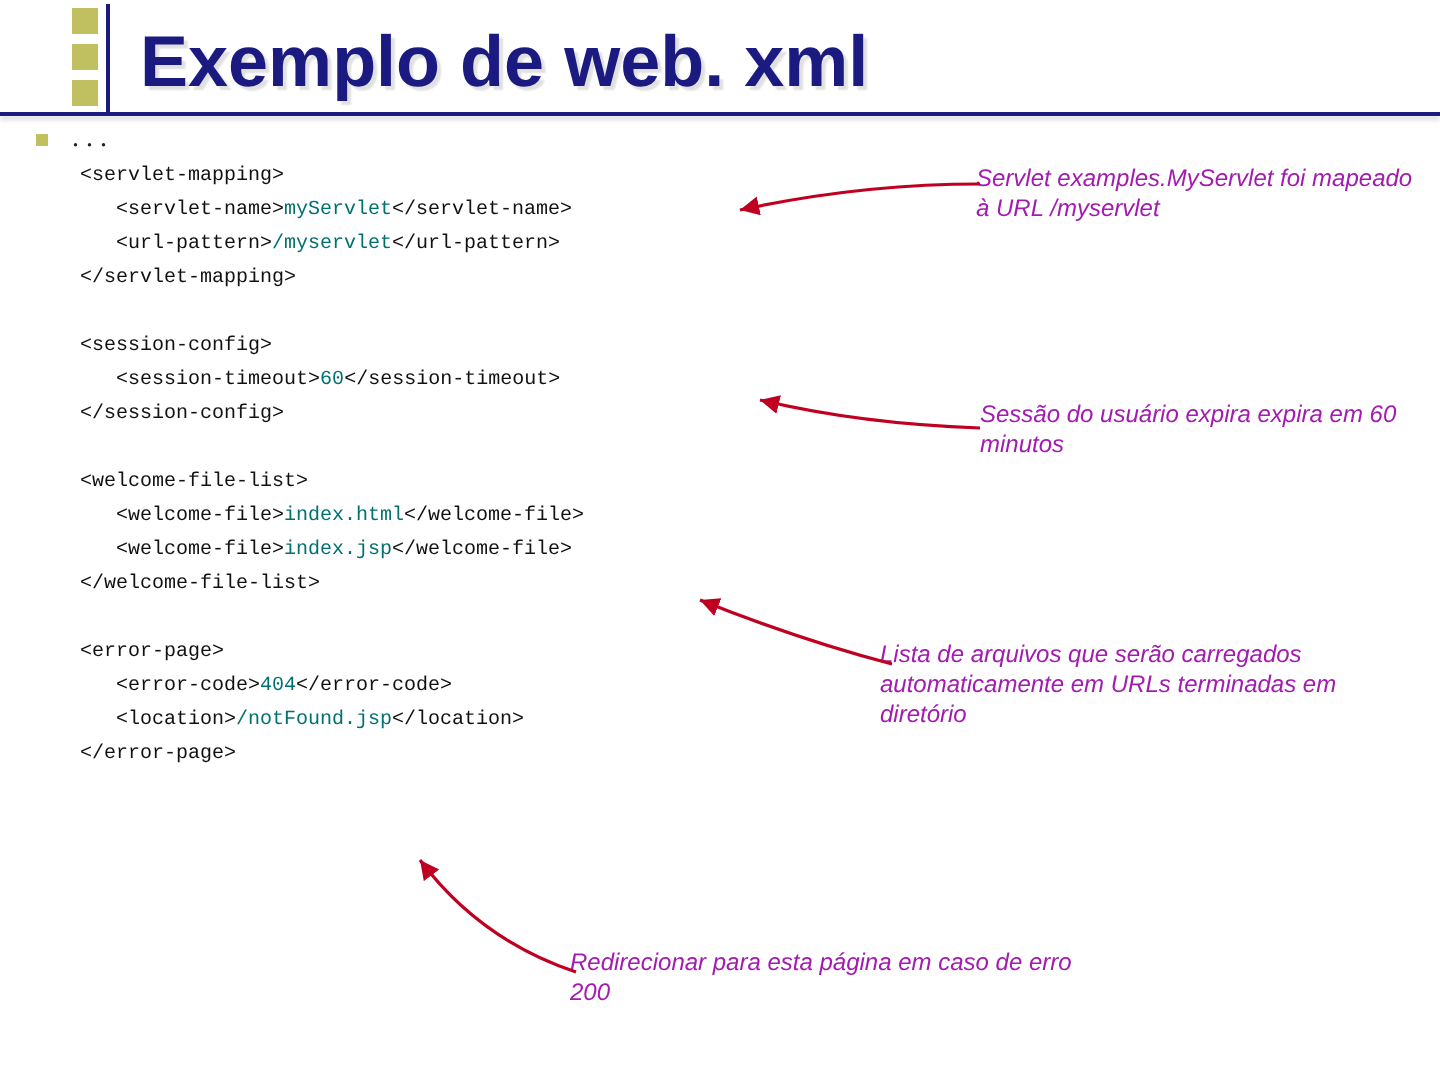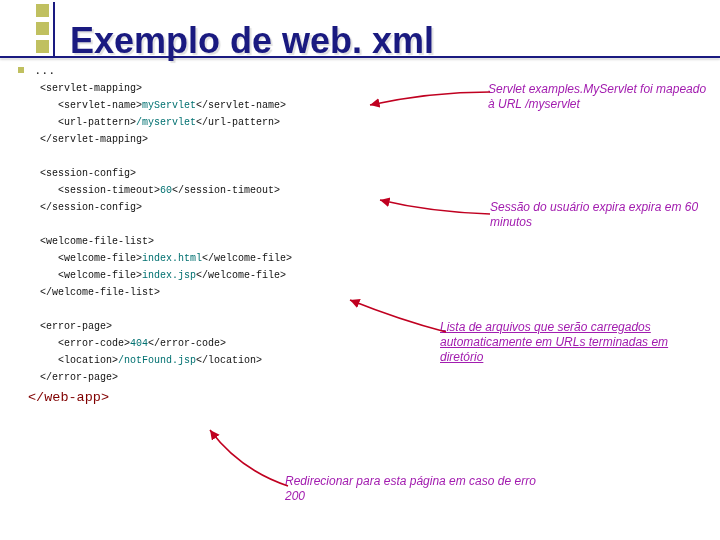--- a/index.html
+++ b/index.html
@@ -7,21 +7,21 @@
     padding: 0;
     width: 720px;
     height: 540px;
     background: #fff;
     font-family: Verdana, Arial, sans-serif;
     position: relative;
     overflow: hidden;
   }
   .title-wrap {
     position: absolute;
-    top: 20px;
+    top: 10px;
     left: 70px;
   }
   .title {
     font-family: Verdana, sans-serif;
     font-size: 36px;
     color: #1a1a80;
     margin: 0;
     text-shadow: 2px 2px 1px rgba(0,0,0,0.12);
   }
   .title-underline {
@@ -97,21 +97,21 @@
   .annotation {
     position: absolute;
     font-family: Verdana, Arial, sans-serif;
     font-size: 12px;
     font-style: italic;
     color: #a21caf;
     line-height: 15px;
   }
   .ann1 { top: 82px;  left: 488px; width: 220px; }
   .ann2 { top: 200px; left: 490px; width: 210px; text-align: left; }
-  .ann3 { top: 320px; left: 440px; width: 272px; text-decoration: underline; }
+  .ann3 { top: 320px; left: 440px; width: 272px; }
   .ann4 { top: 474px; left: 285px; width: 260px; }
   svg.arrows {
     position: absolute;
     top: 0;
     left: 0;
     width: 720px;
     height: 540px;
     pointer-events: none;
   }
 </style>
@@ -145,21 +145,20 @@
 <span>&lt;welcome-file-list&gt;</span>
    <span>&lt;welcome-file&gt;</span><span class="teal">index.html</span><span>&lt;/welcome-file&gt;</span>
    <span>&lt;welcome-file&gt;</span><span class="teal">index.jsp</span><span>&lt;/welcome-file&gt;</span>
 <span>&lt;/welcome-file-list&gt;</span>
 
 <span>&lt;error-page&gt;</span>
    <span>&lt;error-code&gt;</span><span class="teal">404</span><span>&lt;/error-code&gt;</span>
    <span>&lt;location&gt;</span><span class="teal">/notFound.jsp</span><span>&lt;/location&gt;</span>
 <span>&lt;/error-page&gt;</span></div>
 
-  <div class="closing"><span class="red">&lt;/web-app&gt;</span></div>
 </div>
 
 <div class="annotation ann1">Servlet examples.MyServlet foi mapeado à URL /myservlet</div>
 <div class="annotation ann2">Sessão do usuário expira expira em 60 minutos</div>
 <div class="annotation ann3">Lista de arquivos que serão carregados automaticamente em URLs terminadas em diretório</div>
 <div class="annotation ann4">Redirecionar para esta página em caso de erro 200</div>
 
 <svg class="arrows">
   <defs>
     <marker id="ah" markerWidth="8" markerHeight="8" refX="6" refY="3" orient="auto">

